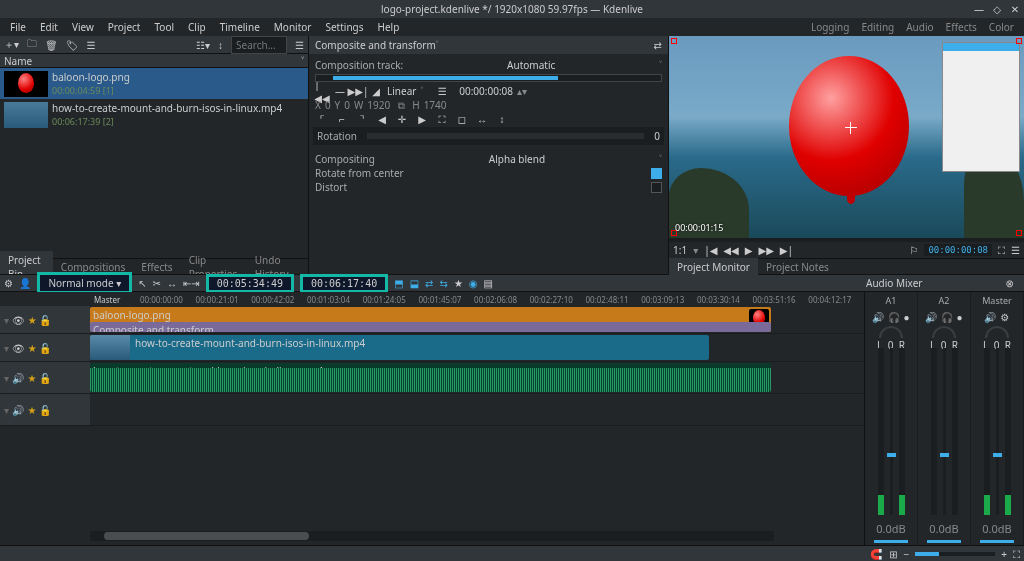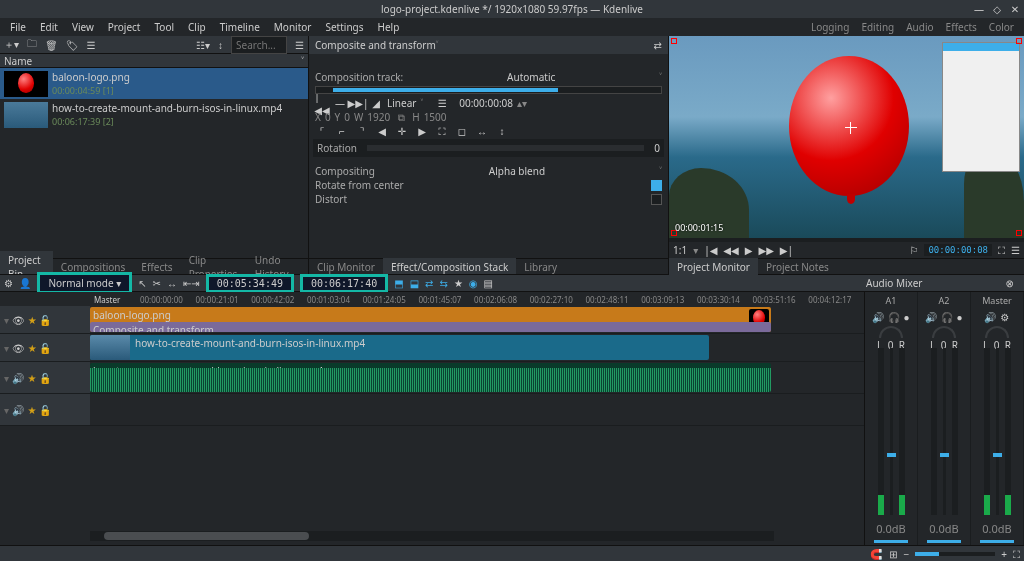--- a/index.html
+++ b/index.html
@@ -20,21 +20,21 @@
 .bin{flex:1;background:#232629;overflow:hidden}
 .binitem{display:flex;align-items:center;padding:2px 4px;gap:4px}
 .binitem.sel{background:#2a5a8a}
 .thumb{width:44px;height:26px;background:#000;position:relative;flex-shrink:0}
 .balloon{width:16px;height:20px;background:radial-gradient(circle at 35% 30%,#ff8080,#e00000 60%,#900000);border-radius:50% 50% 48% 48%;position:absolute;left:14px;top:2px}
 .sky{width:100%;height:100%;background:linear-gradient(#4a7a9a,#2a5a7a)}
 .binmeta{display:flex;flex-direction:column}
 .binmeta .dur{color:#6a8a5a;font-size:9px}
 .midpanel{width:360px;display:flex;flex-direction:column;border-right:1px solid #111}
 .efxhdr{height:18px;background:#31363b;display:flex;align-items:center;padding:0 6px;justify-content:space-between}
-.efxbody{flex:1;background:#232629;padding:16px 6px;display:flex;flex-direction:column;gap:0}
+.efxbody{flex:1;background:#232629;padding:4px 6px;display:flex;flex-direction:column;gap:0}
 .row{display:flex;align-items:center;gap:4px}
 .row .lbl{color:#aaa}
 .row .val{color:#ccc}
 .row.sp{justify-content:space-between}
 .tl-ruler{height:8px;background:#1b1e20;border:1px solid #444;position:relative;margin:2px 0}
 .tl-ruler .seg{position:absolute;left:5%;right:30%;top:1px;bottom:1px;background:#3daee9}
 .coords{display:flex;gap:4px;align-items:center}
 .coords span{color:#888}
 .kbtn{width:14px;height:14px;display:flex;align-items:center;justify-content:center;color:#ccc}
 .darkrow{background:#1b1e20;padding:2px 4px;margin:1px -2px}
@@ -209,21 +209,21 @@
       </div>
       <div class="coords">
         <span>X</span>
           <span class="val">0</span>
         <span>Y</span>
           <span class="val">0</span>
         <span>W</span>
           <span class="val">1920</span>
         <span class="kbtn">⧉</span>
         <span>H</span>
-          <span class="val">1500</span>
+          <span class="val">1740</span>
       </div>
       <div class="row" style="gap:6px">
         <span class="kbtn">⌜</span>
         <span class="kbtn">⌐</span>
         <span class="kbtn">⌝</span>
         <span class="kbtn">◀</span>
         <span class="kbtn">✛</span>
         <span class="kbtn">▶</span>
         <span class="kbtn">⛶</span>
         <span class="kbtn">◻</span>
@@ -241,25 +241,20 @@
           <span style="color:#888">˅</span>
         </div>
       <div class="row sp">
           <span class="lbl">Rotate from center</span>
           <div class="bluechk"></div>
         </div>
       <div class="row sp">
           <span class="lbl">Distort</span>
           <div class="box"></div>
         </div>
-    </div>
-    <div class="tabs">
-      <span>Clip Monitor</span>
-      <span class="act">Effect/Composition Stack</span>
-      <span>Library</span>
     </div>
   </div>
 
   <div class="rightpanel">
     <div class="preview">
       <div class="rock l"></div>
         <div class="rock r"></div>
       <div class="balloon-big"></div>
       <div class="crosshair"></div>
       <div class="popup">

